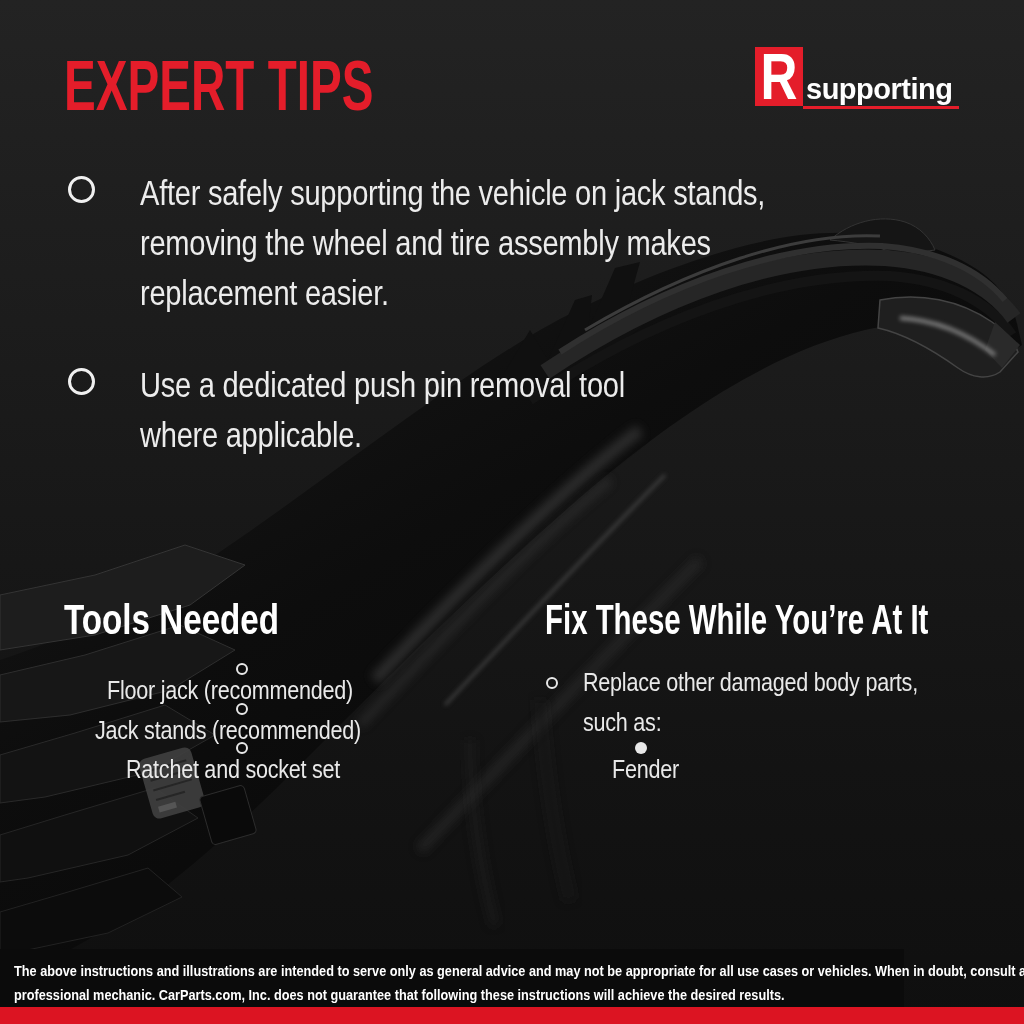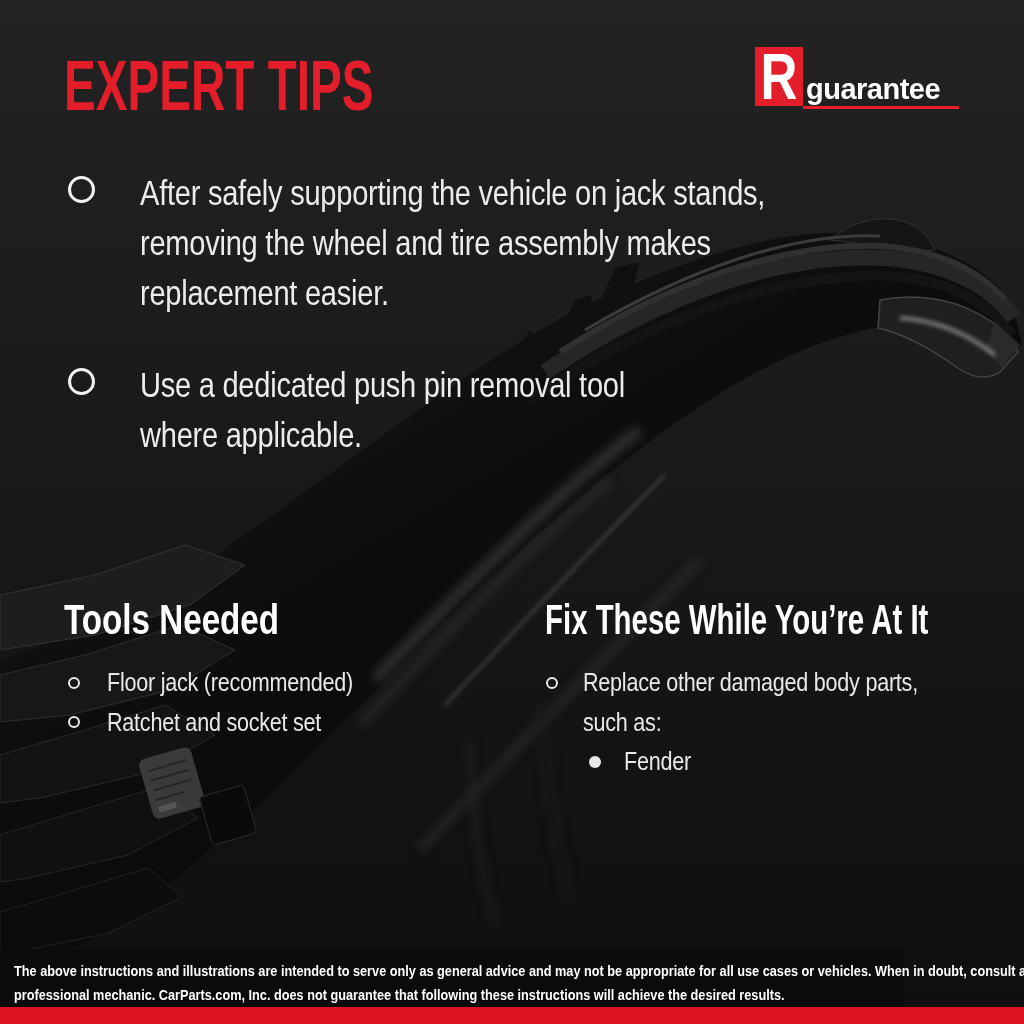--- a/index.html
+++ b/index.html
@@ -29,21 +29,21 @@
   .tip-circle{
     width:27px;height:27px;border:3px solid #f0f0f0;border-radius:50%;box-sizing:border-box;
   }
   .tip-text{font-size:35px;color:#ececec;transform:scaleX(.83);transform-origin:0 0;letter-spacing:-.3px;}
   .tip-text .ln{height:50px;line-height:50px;white-space:nowrap;}
   
   .sec-h{font-size:42px;font-weight:800;color:#fff;white-space:nowrap;transform-origin:0 0;}
   .sec-h.left{transform:scaleX(.79);}
   .sec-h.right{transform:scaleX(.70);}
   
-  .list-row{display:flex;align-items:center;height:39.6px;}
+  .list-row{display:flex;align-items:center;height:39.6px;flex-direction:column;}
   .dot-open{
     width:12px;height:12px;border:2.5px solid #e8e8e8;border-radius:50%;box-sizing:border-box;flex:none;
   }
   .dot-fill{width:12px;height:12px;background:#e8e8e8;border-radius:50%;flex:none;}
   .li-text{
     font-size:26px;color:#e9e9e9;margin-left:27px;white-space:nowrap;
     transform:scaleX(.83);transform-origin:0 50%;letter-spacing:-.3px;
   }
   .intro-text{font-size:26px;color:#e9e9e9;transform:scaleX(.83);transform-origin:0 0;letter-spacing:-.3px;}
   .intro-text .ln{height:39.6px;line-height:39.6px;white-space:nowrap;}
@@ -140,21 +140,21 @@
       <rect x="205" y="790" width="46" height="50" rx="4" fill="#0a0a0a" stroke="#2c2c2c" stroke-width="1"></rect>
     </g>
   </svg>
 
   <div class="abs title">EXPERT TIPS</div>
 
   <div class="abs logo">
     <div class="logo-r">
       <span>R</span>
     </div>
-    <div class="logo-text">guarantee</div>
+    <div class="logo-text">supporting</div>
     <div class="logo-underline"></div>
   </div>
 
   <div class="abs tip-circle" style="left:68px;top:176px;"></div>
   <div class="abs tip-text" style="left:140px;top:168px;">
     <div class="ln">After safely supporting the vehicle on jack stands,</div>
     <div class="ln">removing the wheel and tire assembly makes</div>
     <div class="ln">replacement easier.</div>
   </div>
 
@@ -166,20 +166,24 @@
 
   <div class="abs sec-h left" style="left:64px;top:596px;">Tools Needed</div>
 
   <div class="abs" style="left:68px;top:663px;">
     <div class="list-row">
       <span class="dot-open"></span>
       <span class="li-text">Floor jack (recommended)</span>
     </div>
     <div class="list-row">
       <span class="dot-open"></span>
+      <span class="li-text">Jack stands (recommended)</span>
+    </div>
+    <div class="list-row">
+      <span class="dot-open"></span>
       <span class="li-text">Ratchet and socket set</span>
     </div>
   </div>
 
   <div class="abs sec-h right" style="left:545px;top:596px;">Fix These While You’re At It</div>
 
   <div class="abs dot-open" style="left:546px;top:677px;"></div>
   <div class="abs intro-text" style="left:583px;top:663px;">
     <div class="ln">Replace other damaged body parts,</div>
     <div class="ln">such as:</div>

